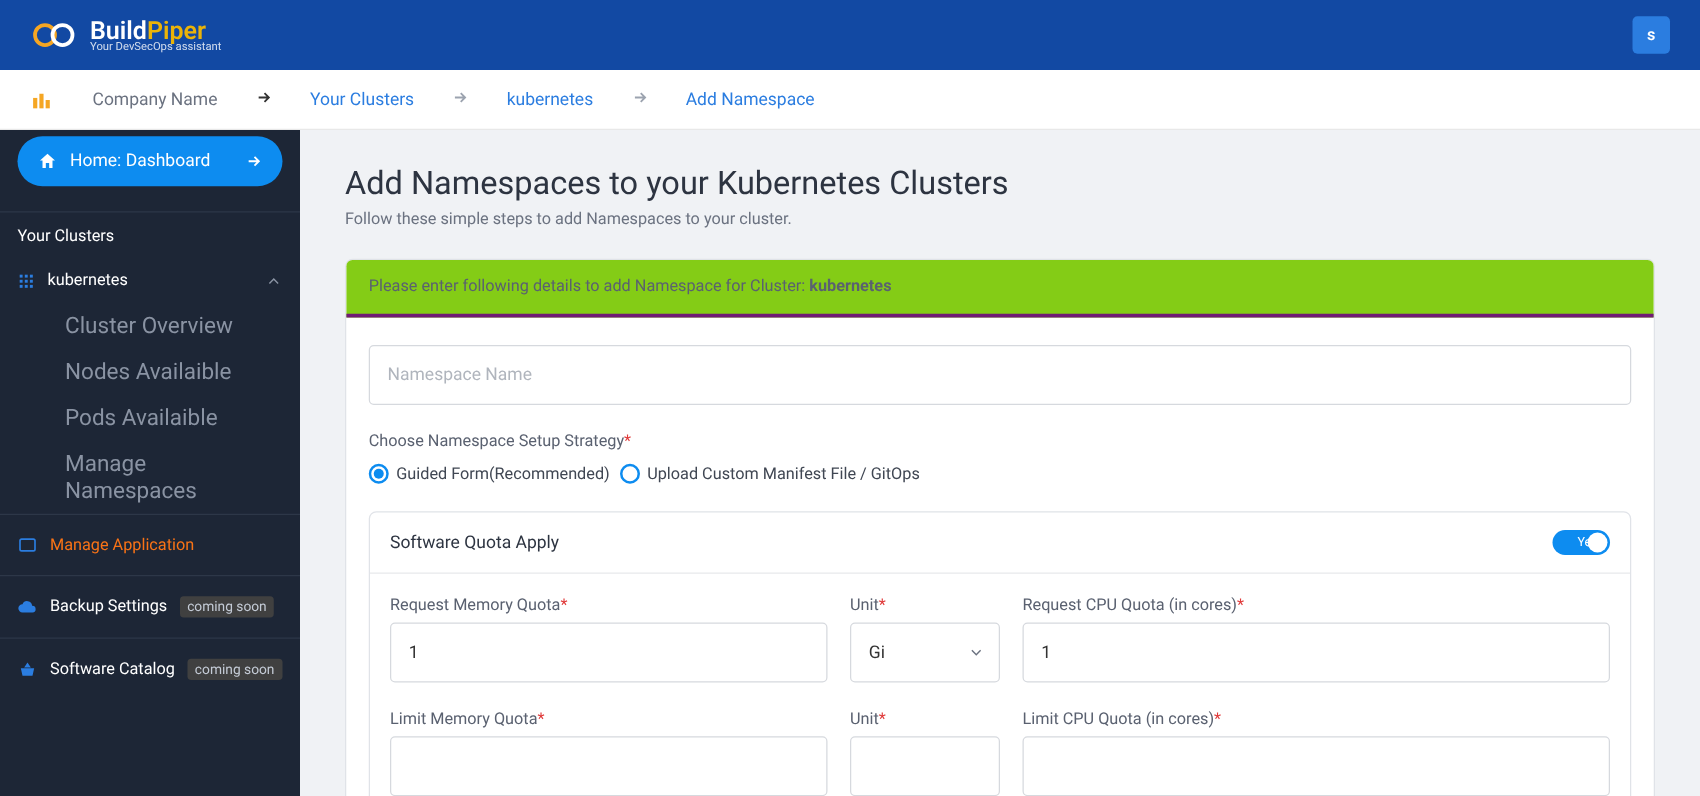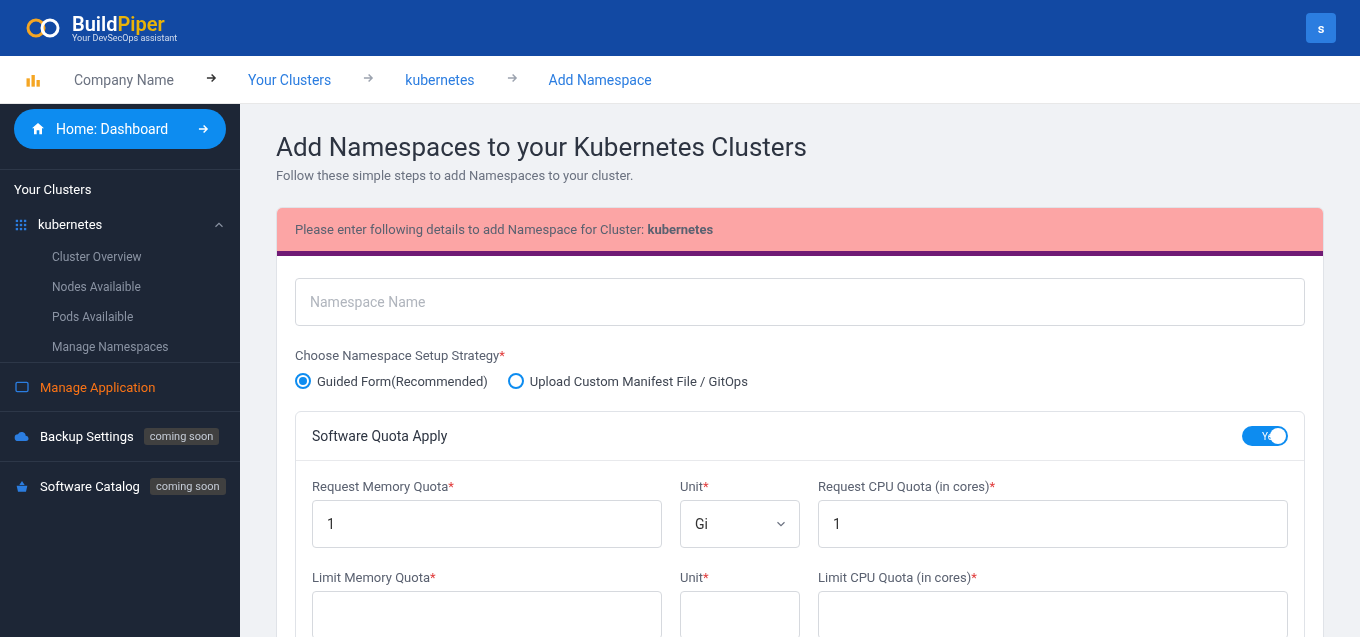--- a/index.html
+++ b/index.html
@@ -20,36 +20,36 @@
 .bc-link{color:#2b7de0}
 .bc-arrow{color:#9ca3af}
 .layout{display:flex;height:calc(637px - 56px - 48px)}
 .sidebar{width:240px;background:#1d2636;color:#c4cbd6;display:flex;flex-direction:column;overflow-y:auto}
 .home-btn{margin:5px 14px 20px;background:#0d8cf0;color:#fff;border-radius:22px;height:40px;display:flex;align-items:center;padding:0 16px;font-size:14px;gap:10px;cursor:pointer}
 .home-btn .arrow-right{margin-left:auto}
 .side-sep{height:1px;background:#2d3748;margin:0 0 12px}
 .side-label{font-size:13px;color:#fff;padding:0 14px 10px}
 .tree-item{display:flex;align-items:center;padding:10px 14px;font-size:13px;gap:10px;cursor:pointer}
 .tree-item .chev{margin-left:auto;color:#8a93a3}
-.tree-sub{padding:8px 14px 8px 52px;font-size:12px;color:#8a93a3;cursor:pointer}
+.tree-sub{padding:8px 14px 8px 52px;font-size:18px;color:#8a93a3;cursor:pointer}
 .side-row{display:flex;align-items:center;padding:16px 14px;font-size:13px;gap:10px;border-top:1px solid #2d3748;cursor:pointer}
 .side-row:first-of-type{margin-top:18px}
 .tag-soon{background:#404040;font-size:11px;padding:2px 6px;border-radius:3px;color:#c4cbd6}
 .icon{display:inline-flex;align-items:center;justify-content:center}
 .main{flex:1;padding:28px 36px;overflow-y:auto}
 h1{font-size:26px;font-weight:400;color:#2d3441;margin-bottom:6px}
 .subtitle{font-size:13px;color:#6b7280;margin-bottom:24px}
 .card{background:#fff;border:1px solid #e0e3e8;border-radius:6px;overflow:hidden}
-.card-head{background:#fca5a5;padding:14px 18px;font-size:13px;color:#5a6170;border-bottom:5px solid #701a75}
+.card-head{background:#84cc16;padding:14px 18px;font-size:13px;color:#5a6170;border-bottom:3px solid #701a75}
 .card-body{padding:22px 18px}
 .field-label{font-size:13px;color:#5a6170;margin-bottom:6px}
 .req{color:#e03a3a}
 .text-input{width:100%;height:48px;border:1px solid #d6d9de;border-radius:4px;padding:0 14px;font-size:14px;color:#333;background:#fff}
 .text-input::placeholder{color:#b0b5bd}
-.radio-row{display:flex;gap:20px;margin-top:10px;font-size:13px;color:#404753}
+.radio-row{display:flex;gap:8px;margin-top:10px;font-size:13px;color:#404753}
 .radio-opt{display:flex;align-items:center;gap:6px;cursor:pointer}
 .radio{width:16px;height:16px;border:2px solid #0d8cf0;border-radius:50%;display:flex;align-items:center;justify-content:center}
 .radio.on::after{content:"";width:8px;height:8px;background:#0d8cf0;border-radius:50%}
 .subcard{border:1px solid #e0e3e8;border-radius:6px;margin-top:22px}
 .subcard-head{padding:14px 16px;display:flex;align-items:center;justify-content:space-between;font-size:14px;color:#2d3441;border-bottom:1px solid #e8e9ec}
 .toggle{width:46px;height:20px;background:#0d8cf0;border-radius:12px;position:relative;display:flex;align-items:center;color:#fff;font-size:10px;padding-left:20px;cursor:pointer}
 .toggle-knob{position:absolute;right:2px;width:16px;height:16px;background:#fff;border-radius:50%}
 .subcard-body{padding:18px 16px}
 .grid3{display:grid;grid-template-columns:350px 120px 1fr;gap:18px;margin-bottom:22px}
 .select-wrap{position:relative}

